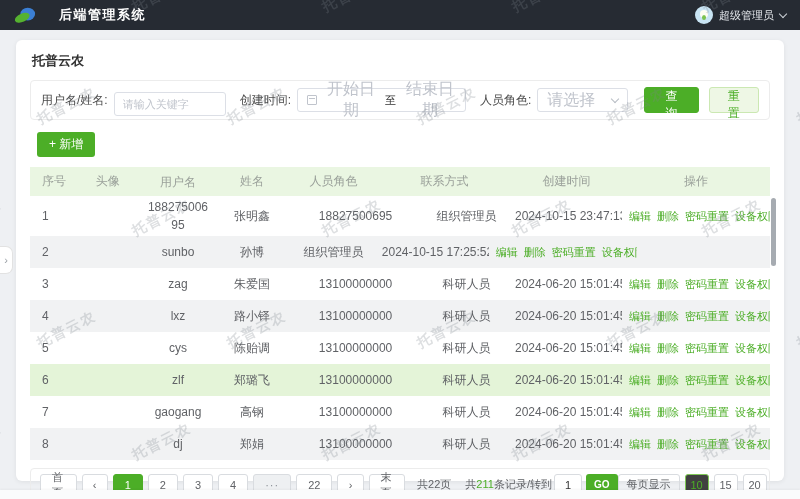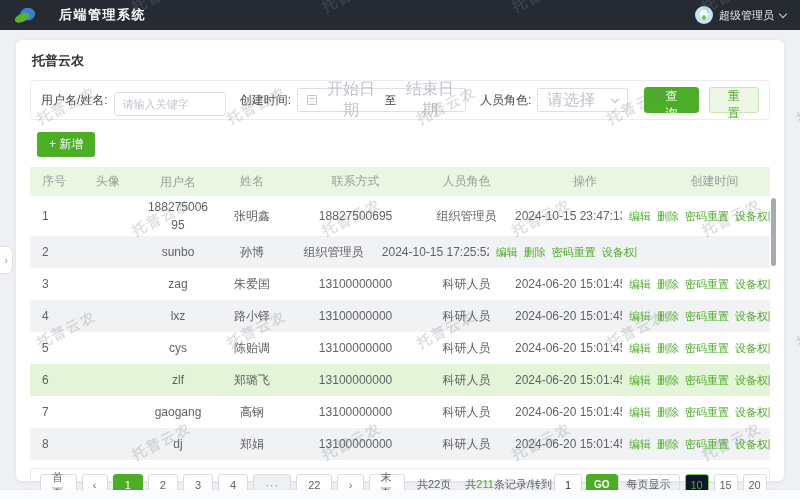--- a/index.html
+++ b/index.html
@@ -82,21 +82,21 @@
   .green-num{color:var(--accent,#4cae27);}
   .goto-input{width:28px;height:21px;border:1px solid #d9dce0;border-radius:3px;text-align:center;
     font-size:11px;color:#333;outline:none;margin:0 4px 0 2px;font-family:"Liberation Sans",sans-serif;}
   .go-btn{height:21px;background:var(--accent,#4cae27);color:#fff;border:none;border-radius:3px;
     padding:0 8px;font-size:10px;font-weight:bold;cursor:pointer;}
   .pp-label{border:1px solid #d9dce0;border-radius:3px;height:21px;padding:0 8px;display:inline-flex;
     align-items:center;margin-right:5px;color:#606266;white-space:nowrap;}
   .pp-opt{min-width:24px;height:21px;border:1px solid #d9dce0;border-radius:3px;background:#fff;
     display:inline-flex;align-items:center;justify-content:center;margin-right:5px;font-size:11px;
     color:#606266;cursor:pointer;}
-  .pp-opt.active{border-color:#7ec855;color:var(--accent,#4cae27);background:#0f172a;}
+  .pp-opt.active{border-color:#7ec855;color:var(--accent,#4cae27);background:#404040;}
   .pp-opt:last-child{margin-right:0;}
 
   
   .left-handle{position:absolute;left:0;top:246px;width:13px;height:28px;background:#fff;
     border:1px solid #e2e2e2;border-left:none;border-radius:0 7px 7px 0;display:flex;align-items:center;
     justify-content:center;color:#9aa0a6;font-size:11px;cursor:pointer;z-index:3;}
   .footer-strip{position:absolute;left:0;right:0;bottom:0;height:9px;background:#fafbfc;
     box-shadow:0 -1px 2px rgba(0,0,0,.04);z-index:2;}
   .wm-layer{position:absolute;inset:0;z-index:40;pointer-events:none;overflow:hidden;}
   .wm{position:absolute;font-size:14px;letter-spacing:2px;color:rgba(125,130,140,.26);
@@ -178,24 +178,24 @@
       <span>+</span>
       <span>新增</span>
     </button>
 
     <div class="tbl">
       <div class="thead" id="thead">
           <div class="cell c-no">序号</div>
           <div class="cell c-avatar">头像</div>
           <div class="cell c-user">用户名</div>
           <div class="cell c-name">姓名</div>
+          <div class="cell c-role">人员角色</div>
           <div class="cell c-contact">联系方式</div>
-          <div class="cell c-role">人员角色</div>
+          <div class="cell c-time">创建时间</div>
           <div class="cell c-ops">操作</div>
-          <div class="cell c-time">创建时间</div>
         </div>
       <div id="tbody">
           <div class="row">
             <div class="cell c-no">1</div>
             <div class="cell c-avatar"></div>
             <div class="cell c-user">18827500695</div>
             <div class="cell c-name">张明鑫</div>
             <div class="cell c-contact">18827500695</div>
             <div class="cell c-role">组织管理员</div>
             <div class="cell c-time">2024-10-15 23:47:13</div>

